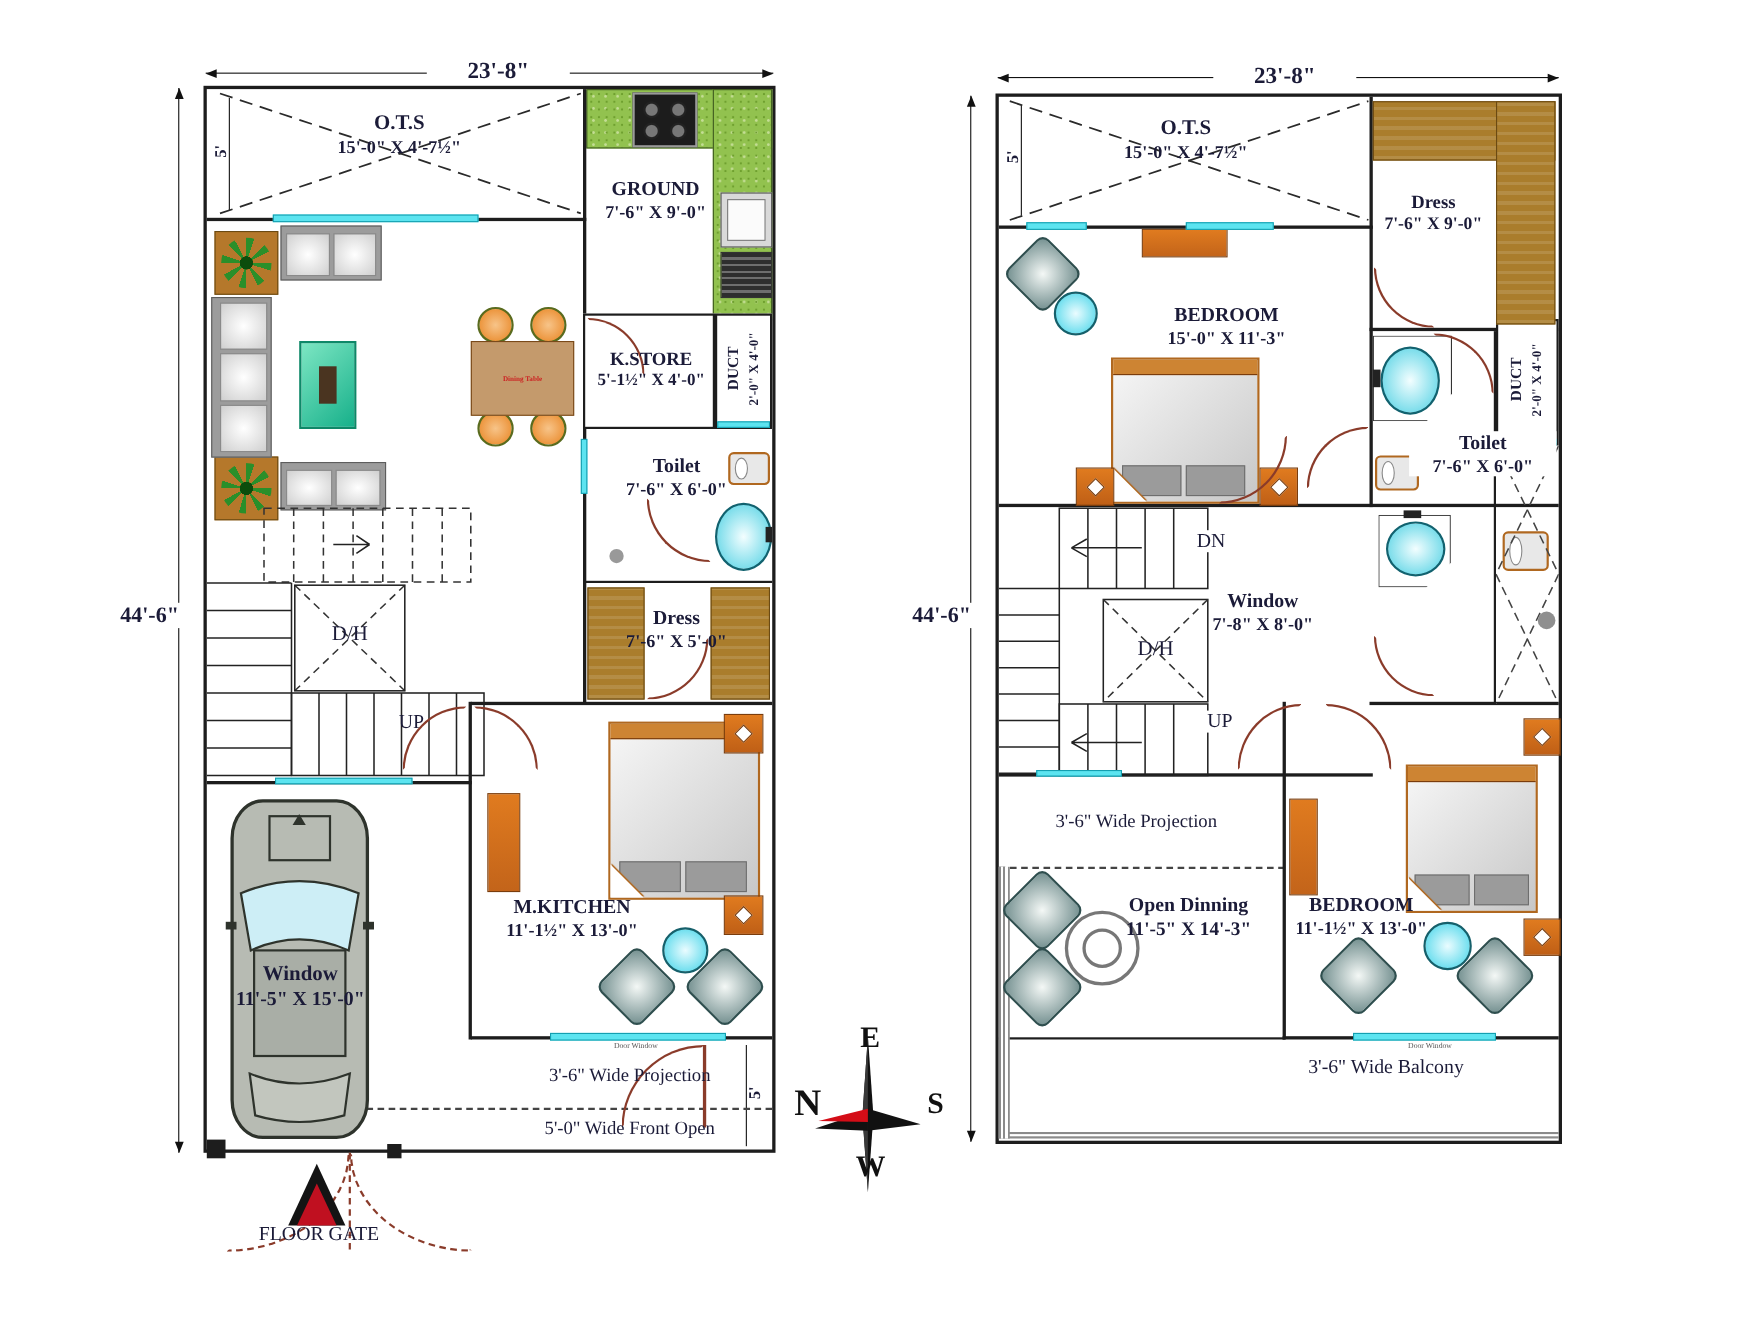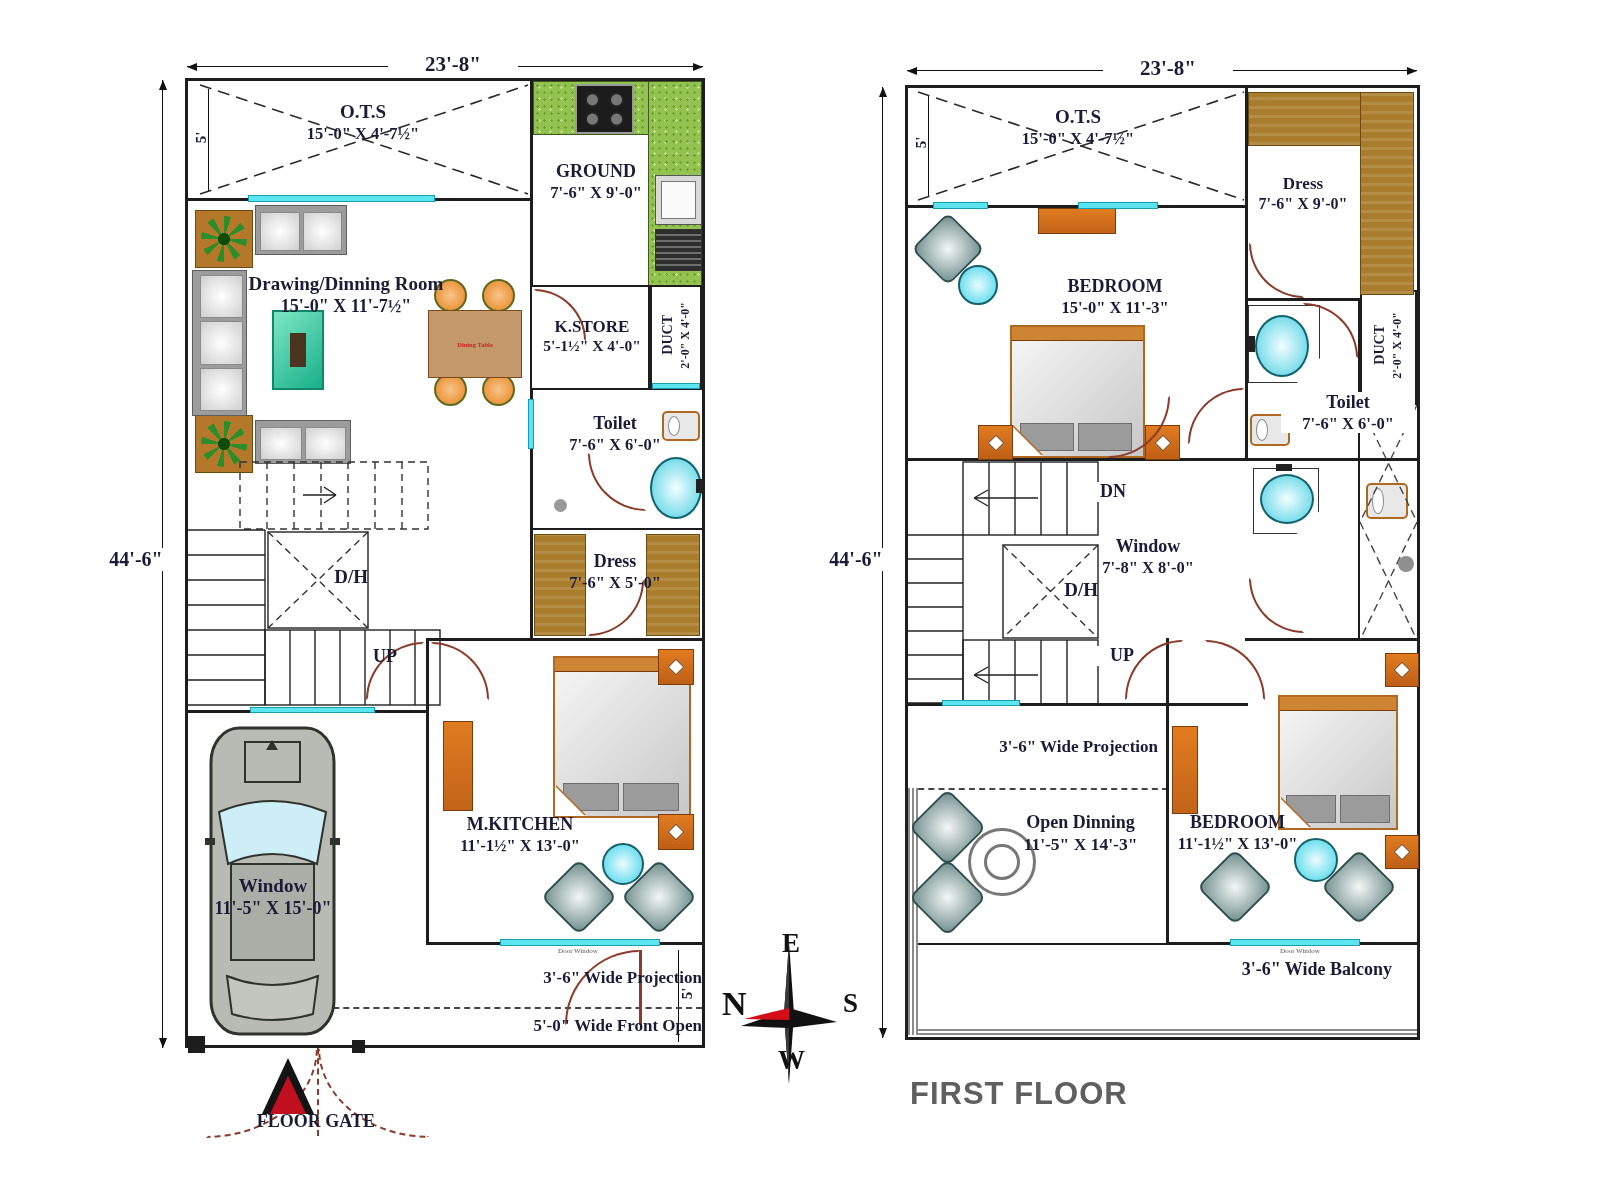--- a/index.html
+++ b/index.html
@@ -14,21 +14,21 @@
   .win{position:absolute;background:#5ce4f0;border:1px solid #149fb0;box-sizing:border-box;z-index:26;}
   .arc{position:absolute;border:2px solid transparent;box-sizing:border-box;z-index:28;}
   .arc-tl{border-top-color:#8a3b2a;border-left-color:#8a3b2a;border-top-left-radius:100%;}
   .arc-tr{border-top-color:#8a3b2a;border-right-color:#8a3b2a;border-top-right-radius:100%;}
   .arc-bl{border-bottom-color:#8a3b2a;border-left-color:#8a3b2a;border-bottom-left-radius:100%;}
   .arc-br{border-bottom-color:#8a3b2a;border-right-color:#8a3b2a;border-bottom-right-radius:100%;}
   .arc.dsh{border-style:dashed;}
   .rl{position:absolute;text-align:center;line-height:1.2;z-index:30;font-weight:bold;}
   .rn{display:block;font-size:18px;}
   .rs{display:block;font-size:16.5px;}
-  .sl{position:absolute;text-align:right;font-weight:bold;font-size:17px;z-index:30;line-height:1.1;}
+  .sl{position:absolute;text-align:center;font-weight:normal;font-size:17px;z-index:30;line-height:1.1;}
   .tiny{position:absolute;font-size:7px;color:#555;z-index:30;text-align:center;font-weight:normal;}
   .vtext{position:absolute;z-index:30;display:flex;gap:2px;align-items:center;justify-content:center;
          font-weight:bold;}
   .vtext span{writing-mode:vertical-rl;transform:rotate(180deg);font-size:14px;}
   .kfloor{position:absolute;background-color:#92c24f;border:1.5px solid #3f5a1e;box-sizing:border-box;z-index:8;
           background-image:radial-gradient(#6fa02f 1px,transparent 1.4px),radial-gradient(#c4dd95 1px,transparent 1.4px);
           background-size:7px 7px,11px 11px;}
   .wood{position:absolute;background:#aa7d2c;border:1.5px solid #6b4a12;box-sizing:border-box;z-index:14;
         background-image:repeating-linear-gradient(0deg,rgba(255,255,255,.12) 0 3px,transparent 3px 9px);}
   .orange{position:absolute;background:linear-gradient(#e07b1f,#c3641a);border:1.5px solid #7a3c0c;box-sizing:border-box;z-index:16;}
@@ -133,24 +133,20 @@
     <div class="sink" style="left:467px;top:94px;width:45px;height:48px;">
           <i></i>
         </div>
     <div class="grill" style="left:467px;top:148px;width:45px;height:40px;"></div>
     <div class="w" style="left:345px;top:207px;width:169px;height:3px;"></div>
     <div class="rl" style="left:348px;top:80px;width:120px;">
       <span class="rn">GROUND</span>
       <span class="rs">7'-6" X 9'-0"</span>
     </div>
 
-    <div class="rl" style="left:48px;top:192px;width:220px;">
-      <span class="rn" style="font-size:19px;">Drawing/Dinning  Room</span>
-      <span class="rs" style="font-size:18px;">15'-0" X 11'-7½"</span>
-    </div>
     <div class="plant" style="left:7px;top:129px;width:56px;height:56px;">
           <i></i>
         </div>
     <div class="plant" style="left:7px;top:334px;width:56px;height:56px;">
           <i></i>
         </div>
     <div class="sofa" style="left:67px;top:124px;width:92px;height:50px;">
           <div class="cush"></div>
           <div class="cush"></div>
         </div>
@@ -478,21 +474,20 @@
     <div class="win" style="left:322px;top:851px;width:130px;height:7px;"></div>
     <div class="tiny" style="left:342px;top:859px;width:100px;">Door Window</div>
 
     <div class="balwall" style="left:0;top:700px;width:10px;height:247px;"></div>
     <div class="abs" style="left:0;top:857px;width:509px;height:90px;border-left:6px double #8a8a8a;border-bottom:6px double #8a8a8a;box-sizing:border-box;z-index:8;"></div>
     <div class="w" style="left:0;top:855px;width:260px;height:2px;"></div>
     <div class="sl" style="left:220px;top:872px;width:264px;font-size:18px;">3'-6" Wide Balcony</div>
    </div>
   </div>
 
-  <div class="title" style="left:858px;top:1076px;width:310px;text-align:left;padding-left:52px;">FIRST FLOOR</div>
 
   <svg style="left:737px;top:938px;z-index:40;" width="100" height="148" viewBox="0 0 100 148">
     <polygon points="52,4 57,76 52,146 47,76" fill="#111"></polygon>
     <polygon points="52,4 52,146 47,76" fill="#3a3a3a"></polygon>
     <polygon points="100,84 52,70 52,90" fill="#111"></polygon>
     <polygon points="4,88 52,72 52,90" fill="#111"></polygon>
     <polygon points="7,81 52,70 52,82" fill="#d40d17"></polygon>
   </svg>
   <div class="comp-letter" style="left:782px;top:928px;">E</div>
   <div class="comp-letter" style="left:722px;top:985px;font-size:34px;">N</div>

